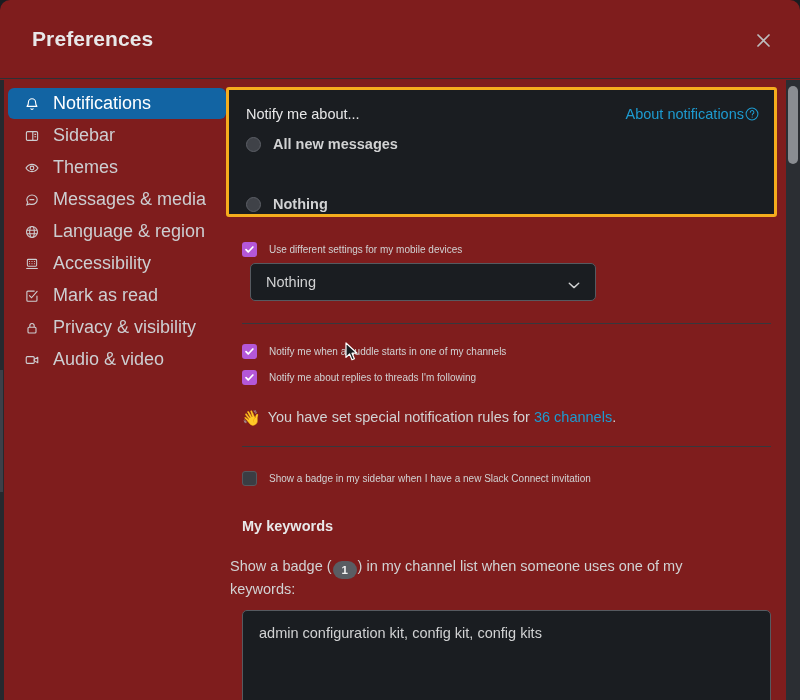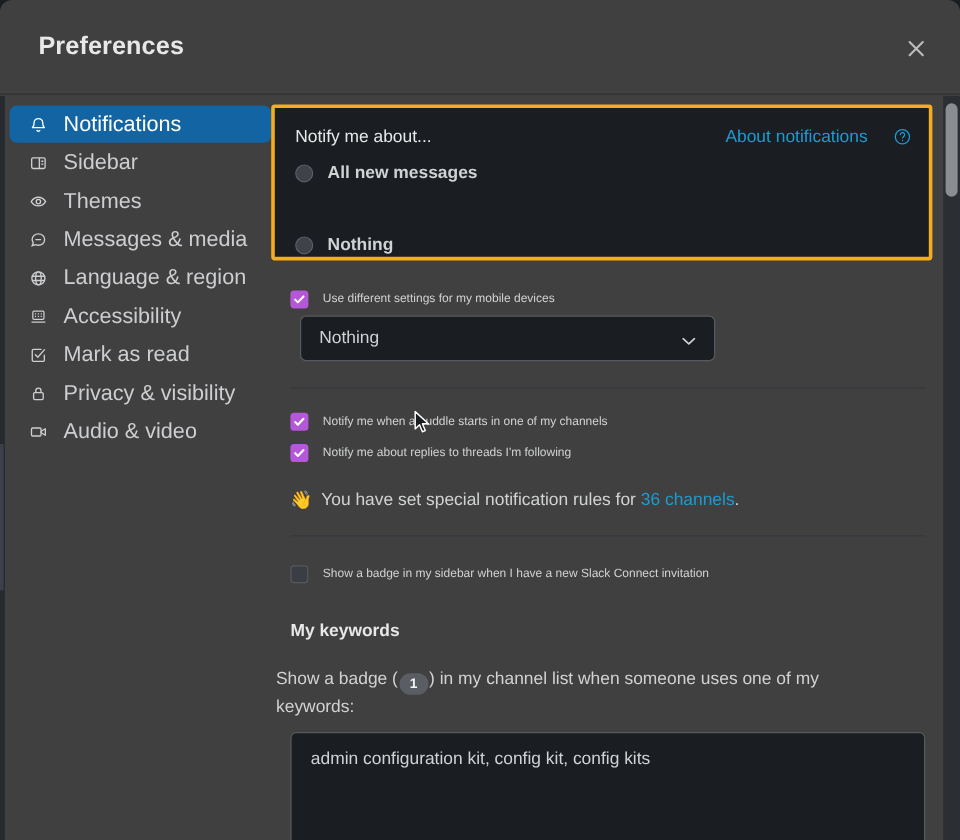--- a/index.html
+++ b/index.html
@@ -4,21 +4,21 @@
 <style>
   * { box-sizing: border-box; margin: 0; padding: 0; }
   html, body {
     width: 800px; height: 700px;
     background: #1a1d21;
     font-family: "Liberation Sans", sans-serif;
     overflow: hidden;
   }
   .dialog {
     position: absolute; inset: 0;
-    background: #404040;
+    background: #7f1d1d;
     border-radius: 10px 10px 0 0;
     overflow: hidden;
   }
   
   .header {
     position: absolute; top: 0; left: 0; right: 0; height: 79px;
     border-bottom: 1px solid #2e3136;
     display: flex; align-items: center;
   }
   .title {
@@ -62,21 +62,21 @@
     position: absolute; left: 0; top: 7px; right: 9px; height: 130px;
     border: 3px solid #f5ad1d; border-radius: 3px;
     background: #1a1d21;
   }
   .hl-title {
     position: absolute; left: 17px; top: 16px;
     font-size: 14.5px; font-weight: 400; color: #e8e8e9;
   }
   .about-link {
     position: absolute; right: 14px; top: 16px;
-    display: flex; align-items: flex-end; gap: 21px;
+    display: flex; align-items: flex-end; gap: 0;
     color: #1d9bd1; font-size: 14.5px; cursor: pointer; margin-left: 40px;
   }
   .q-ico { display: block; }
 
   .radio-row {
     position: absolute; left: 17px;
     display: flex; align-items: center; cursor: pointer; font-weight: bold;
   }
   .radio {
     width: 15px; height: 15px; border-radius: 50%;

